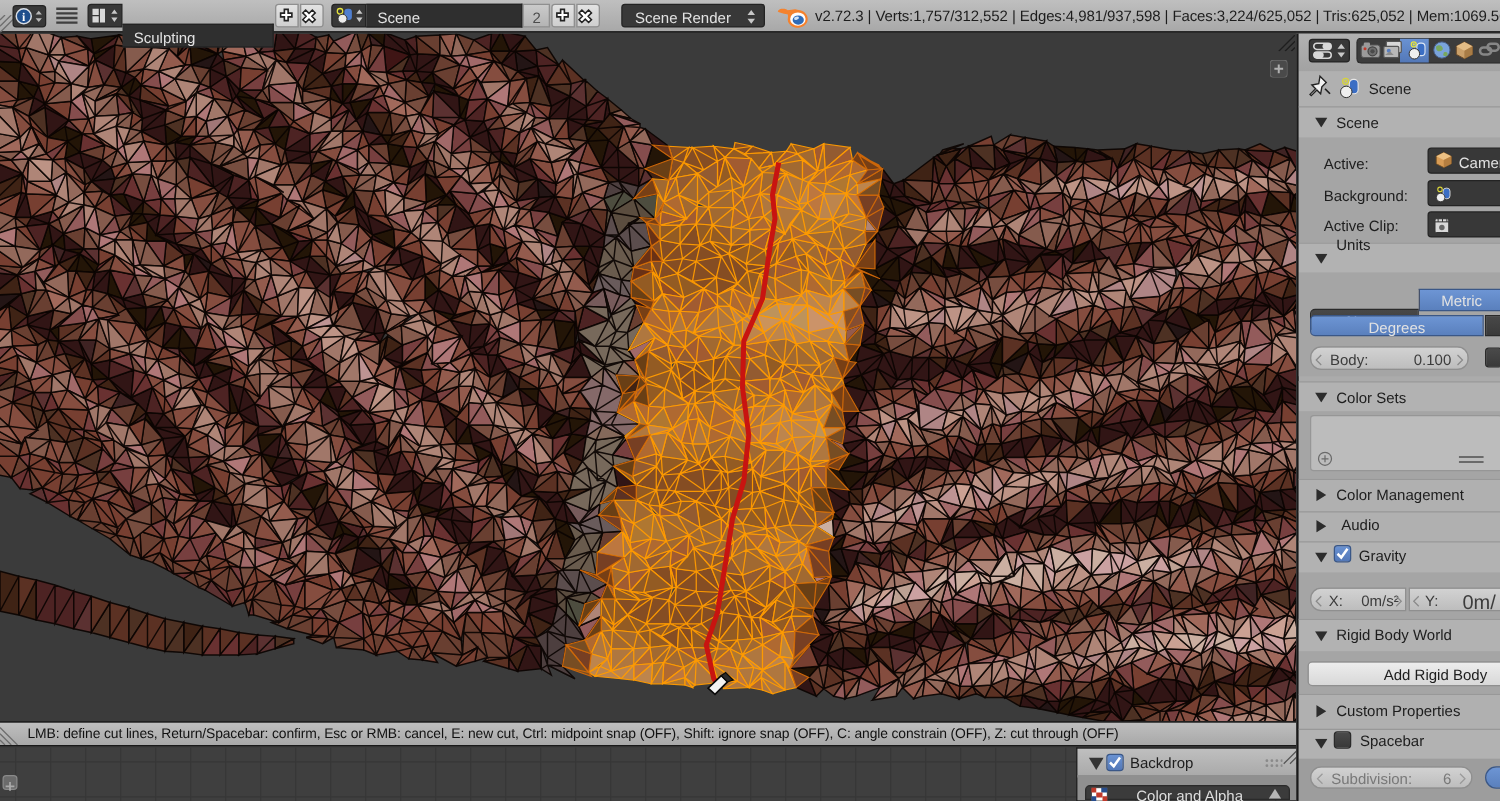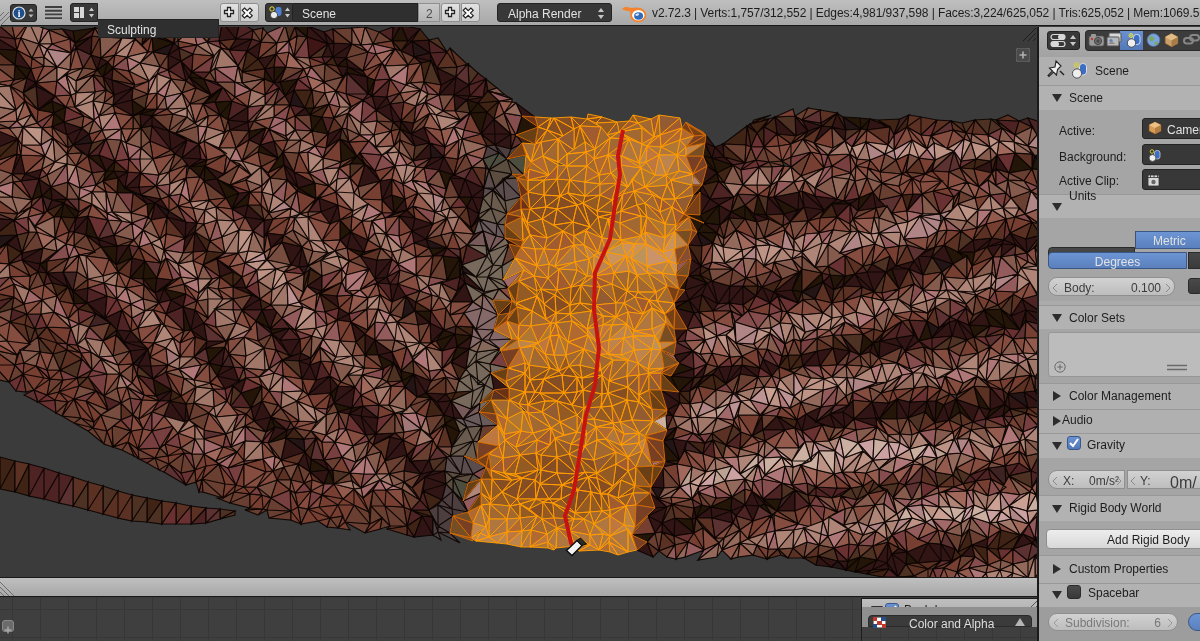--- a/index.html
+++ b/index.html
@@ -138,21 +138,21 @@
     <span style="position:absolute;left:7px;top:2.5px;font-size:12px;color:#4c4c4c">2</span>
   </div>
   <div class="abs ltb" style="left:441px;top:3px;width:19px;height:19px;border-radius:3px 0 0 3px"></div>
   <div class="abs ltb" style="left:461px;top:3px;width:19px;height:19px;border-radius:0 3px 3px 0"></div>
   <svg class="abs" width="40" height="19" style="left:441px;top:3px">
     <path d="M7.5 4.5 h3 v3 h3 v3 h-3 v3 h-3 v-3 h-3 v-3 h3 Z" fill="#fff" stroke="#222" stroke-width="1.3"></path>
     <path d="M24.5 5 l2.7 2.7 2.7-2.7 2.3 2.3 -2.7 2.7 2.7 2.7 -2.3 2.3 -2.7-2.7 -2.7 2.7 -2.3-2.3 2.7-2.7 -2.7-2.7 Z" fill="#fff" stroke="#222" stroke-width="1.2"></path>
   </svg>
 
   <div class="abs dkw" style="left:497px;top:3px;width:115px;height:19px">
-    <span class="wtxt" style="position:absolute;left:10px;top:2.5px">Alpha Render</span>
+    <span class="wtxt" style="position:absolute;left:10px;top:2.5px">Scene Render</span>
     <svg class="abs" width="12" height="19" style="right:3px;top:0">
           <path d="M2 8 L5 4 L8 8 Z M2 11 L5 15 L8 11 Z" fill="#c8c8c8"></path>
         </svg>
   </div>
 
   <svg class="abs" width="26" height="20" style="left:622px;top:4px" viewBox="0 0 26 20">
     <path d="M0.8 4.2 C2.5 2.6 6 2.8 8.2 4.1 L14 3.4 C15.5 3.3 16 4 15 5 L11.5 8 L5.2 7 L1.2 5.8 C-0.1 5.4 0 5 0.8 4.2 Z" fill="#f5822d"></path>
     <path d="M8 4.5 L16 3.8 C22 4.2 25.5 9 23.8 13.4 C22 18 15.5 19.6 11.2 16.8 C8.6 15 7.6 12.2 8.4 9.6 Z" fill="#f5822d"></path>
     <ellipse cx="16.3" cy="11.2" rx="6.2" ry="5.3" fill="#fdfdfd"></ellipse>
     <ellipse cx="16.6" cy="12" rx="4.5" ry="3.7" fill="#2e6bb8"></ellipse>
@@ -166,20 +166,21 @@
       <path d="M7 3.5 V10.5 M3.5 7 H10.5" stroke="#b0b0b0" stroke-width="1.6"></path>
     </svg>
 <svg class="abs" width="14" height="13" style="left:1022px;top:28px">
       <path d="M14 0 L1 13 M14 5 L6 13 M14 10 L11 13" stroke="#1e1e1e" fill="none"></path>
     </svg>
 
 <div class="abs hdr" style="left:0;top:577px;width:1037px;height:20px;border-top:1px solid #191919;border-bottom:1px solid #191919">
   <svg class="abs" width="15" height="15" style="left:0;top:3px">
         <path d="M0 1 L14 15 M0 6 L9 15 M0 11 L4 15" stroke="#6e6e6e" fill="none"></path>
       </svg>
+  <span class="abs" style="left:22px;top:3px;font-size:11.1px;color:#111;letter-spacing:-0.09px">LMB: define cut lines, Return/Spacebar: confirm, Esc or RMB: cancel, E: new cut, Ctrl: midpoint snap (OFF), Shift: ignore snap (OFF), C: angle constrain (OFF), Z: cut through (OFF)</span>
 </div>
 
 <div class="abs" style="left:0;top:598px;width:1037px;height:43px;background:#3f3f3f">
   <svg class="abs" width="1037" height="43" style="left:0;top:0">
     <g stroke="#373737" stroke-width="1">
       <path d="M12.5 0 V43 M40.5 0 V43 M68.5 0 V43 M96.5 0 V43 M124.5 0 V43 M152.5 0 V43 M180.5 0 V43 M208.5 0 V43 M236.5 0 V43 M264.5 0 V43 M292.5 0 V43 M320.5 0 V43 M348.5 0 V43 M376.5 0 V43 M404.5 0 V43 M432.5 0 V43 M460.5 0 V43 M488.5 0 V43 M516.5 0 V43 M544.5 0 V43 M572.5 0 V43 M600.5 0 V43 M628.5 0 V43 M656.5 0 V43 M684.5 0 V43 M712.5 0 V43 M740.5 0 V43 M768.5 0 V43 M796.5 0 V43 M824.5 0 V43 M852.5 0 V43 M880.5 0 V43 M908.5 0 V43 M936.5 0 V43 M964.5 0 V43 M992.5 0 V43 M1020.5 0 V43"></path>
       <path d="M0 11.5 H1037 M0 39.5 H1037"></path>
     </g>
   </svg>
   <div class="abs" style="left:2px;top:22px;width:12px;height:12px;border-radius:3px;background:#6b6b6b;border:1px solid #8a8a8a">
@@ -207,21 +208,21 @@
               <circle cx="1.5" cy="5.5" r="1.1"></circle>
               <circle cx="5.5" cy="5.5" r="1.1"></circle>
               <circle cx="9.5" cy="5.5" r="1.1"></circle>
               <circle cx="13.5" cy="5.5" r="1.1"></circle>
             </g>
           </svg>
       <svg class="abs" width="13" height="12" style="left:163px;top:1px">
             <path d="M13 0 L2 11 M13 5 L7 11 M13 10 L12 11" stroke="#555" fill="none"></path>
           </svg>
     </div>
-    <div class="abs" style="left:0;top:8px;width:176px;height:20px;background:#8f8f8f">
+    <div class="abs" style="left:0;top:21px;width:176px;height:20px;background:#8f8f8f">
       <div class="abs" style="left:6px;top:8px;width:164px;height:12px;background:#3b3b3b;border:1px solid #2a2a2a;border-radius:4px 4px 0 0">
         <svg class="abs" width="13" height="11" style="left:4px;top:1px">
           <rect x="0" y="0" width="13" height="11" fill="#fff" stroke="#222"></rect>
           <rect x="0" y="0" width="4" height="4" fill="#c0392b"></rect>
               <rect x="8" y="0" width="5" height="4" fill="#274c8c"></rect>
           <rect x="4" y="4" width="5" height="4" fill="#c0392b"></rect>
               <rect x="0" y="7" width="4" height="4" fill="#274c8c"></rect>
           <rect x="9" y="7" width="4" height="4" fill="#c0392b"></rect>
         </svg>
         <span style="position:absolute;left:40px;top:1px;font-size:12px;color:#ddd">Color and Alpha</span>
@@ -379,21 +380,21 @@
 
 <div class="abs" style="left:0;top:356px;width:163px;height:26px;background:#b0b0b0;border-top:1px solid #989898"></div>
 <svg class="abs" width="8" height="10" style="left:14px;top:364px">
         <path d="M0 0 L8 5 L0 10 Z" fill="#2c2c2c"></path>
       </svg>
 <span class="abs txt" style="left:30px;top:362px">Color Management</span>
 <div class="abs" style="left:0;top:382px;width:163px;height:24px;background:#b0b0b0;border-top:1px solid #989898"></div>
 <svg class="abs" width="8" height="10" style="left:14px;top:389px">
         <path d="M0 0 L8 5 L0 10 Z" fill="#2c2c2c"></path>
       </svg>
-<span class="abs txt" style="left:23px;top:386px">Audio</span>
+<span class="abs txt" style="left:34px;top:386px">Audio</span>
 
 <div class="abs" style="left:0;top:406px;width:163px;height:25px;background:#b2b2b2;border-top:1px solid #989898"></div>
 <svg class="abs" width="10" height="8" style="left:13px;top:415px">
         <path d="M0 0 H10 L5 8 Z" fill="#2c2c2c"></path>
       </svg>
 <div class="abs" style="left:28px;top:409px;width:14px;height:14px;border-radius:3px;background:linear-gradient(#6a92d2,#5378b8);border:1px solid #3a5787"></div>
 <svg class="abs" width="14" height="14" style="left:28px;top:409px">
         <path d="M3 7 L6 10 L11 3" stroke="#fff" stroke-width="2" fill="none"></path>
       </svg>
 <span class="abs txt" style="left:48px;top:411px">Gravity</span>

